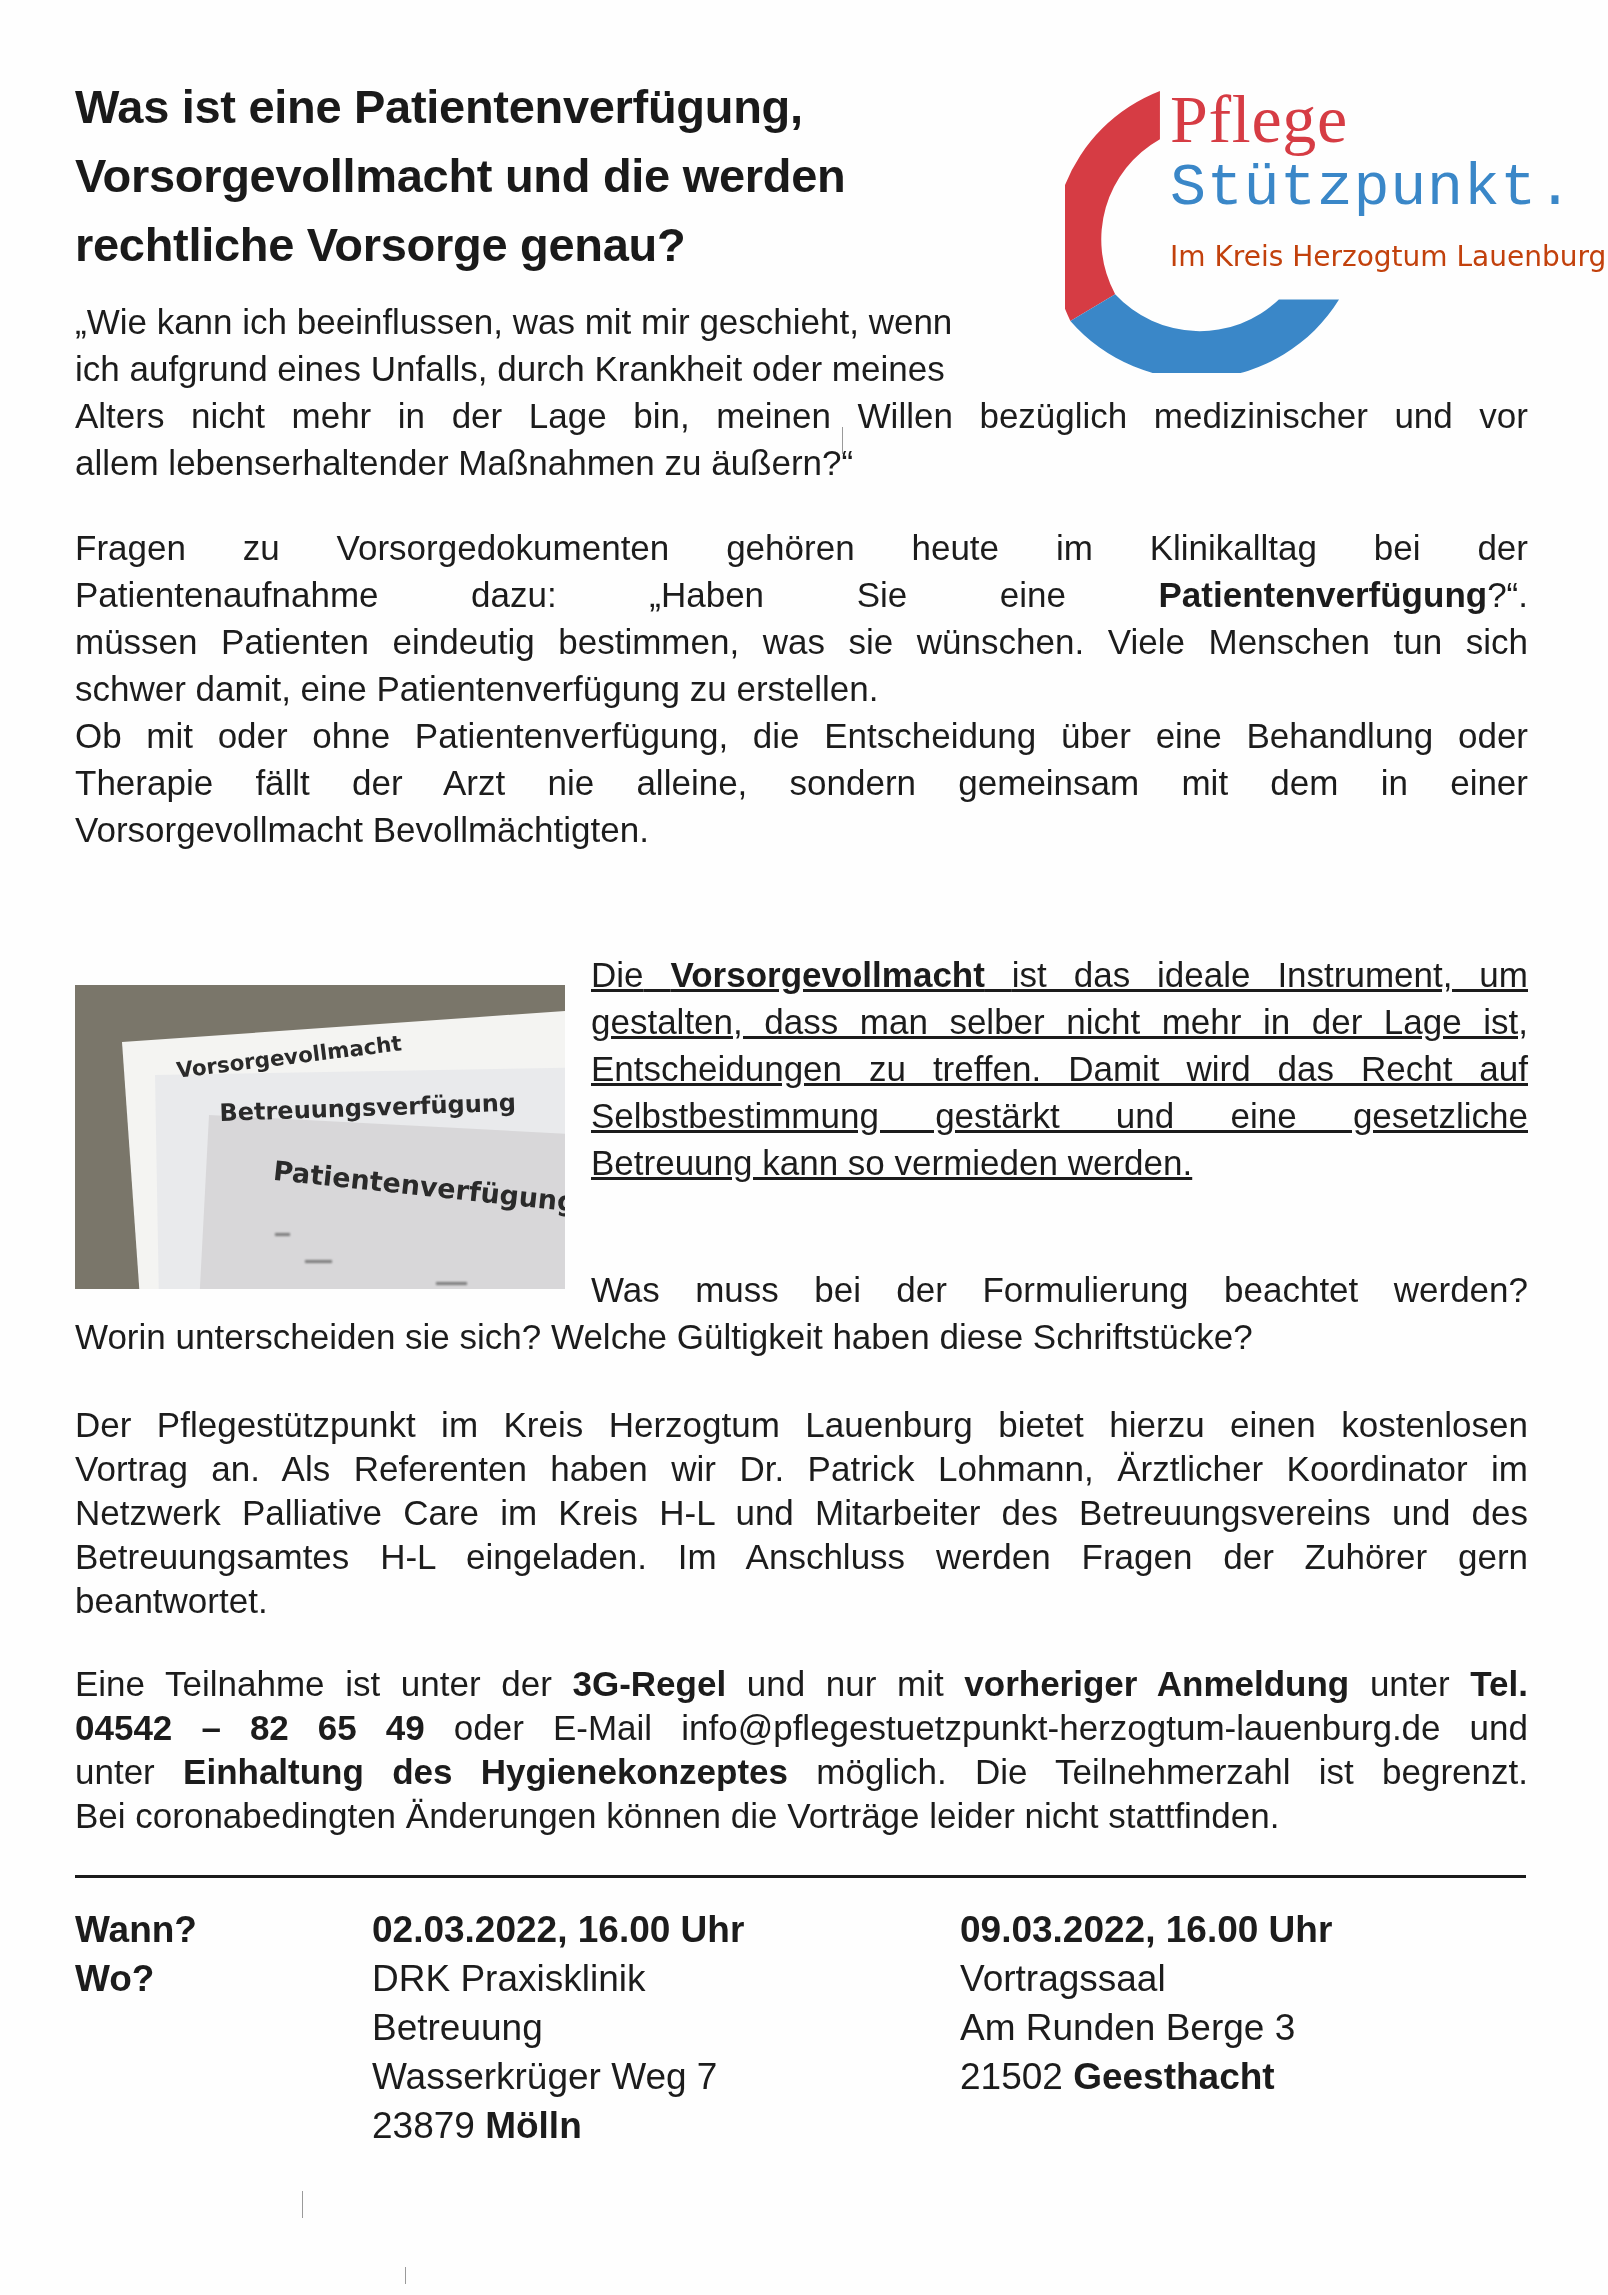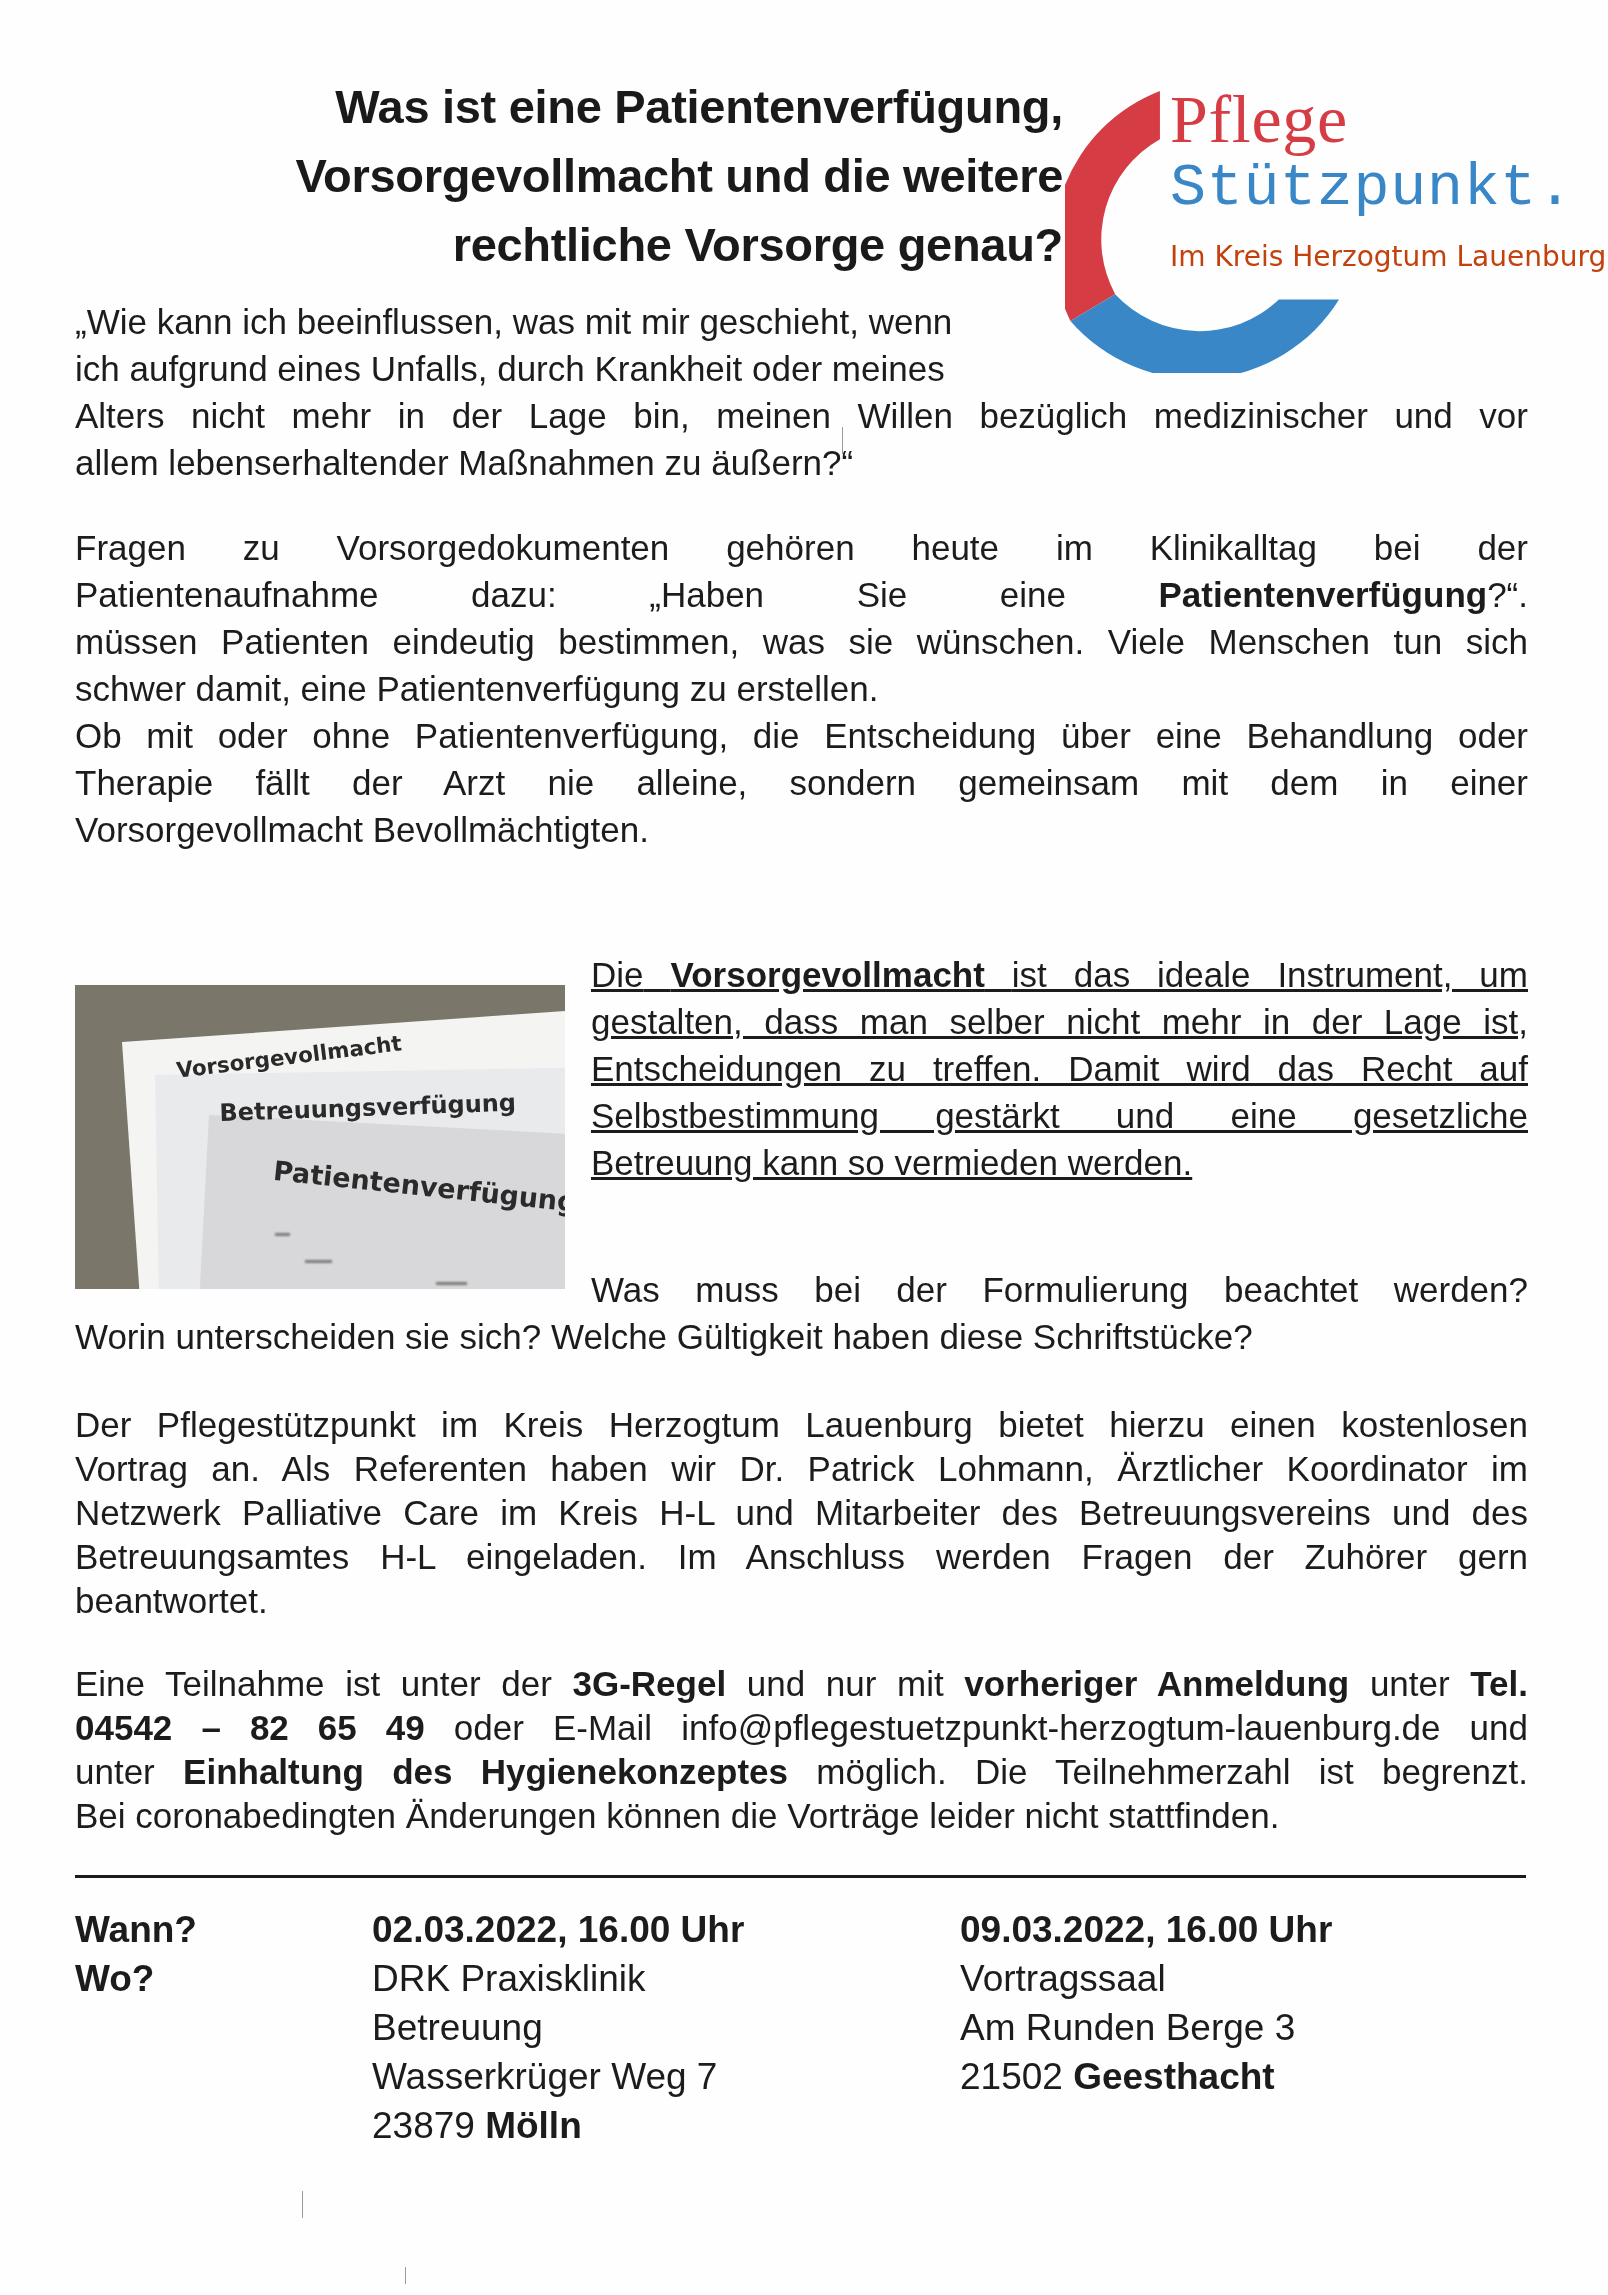--- a/index.html
+++ b/index.html
@@ -7,21 +7,21 @@
     width: 1609px; height: 2295px; background: #fefefe;
     position: relative; overflow: hidden;
     font-family: "Liberation Sans", sans-serif; color: #1c1c1c;
   }
   .abs { position: absolute; }
   .title {
     left: 75px; top: 72px; width: 988px;
     font-weight: bold; font-size: 47px; line-height: 69px;
     letter-spacing: -0.3px; color: #1a1a1a;
   }
-  .title div { white-space: nowrap; text-align: right; }
+  .title div { white-space: nowrap; }
   .line { white-space: nowrap; height: 47px; line-height: 47px; font-size: 35px; }
   .just { text-align: justify; text-align-last: justify; }
   .para { position: absolute; left: 75px; width: 1453px; }
   b { font-weight: bold; }
 
   
   .logo { left: 1065px; top: 79px; width: 544px; height: 294px; }
   .logo-text-1 { left: 1170px; top: 79px; font-size: 68px; line-height: 80px; color: #d63c44; font-family: Liberation Serif, serif; letter-spacing: 0.7px; }
   .logo-text-2 { left: 1170px; top: 148px; font-size: 60px; line-height: 80px; color: #3a87c8; font-family: Liberation Mono, monospace; letter-spacing: 0.7px; }
   .logo-text-3 { left: 1170px; top: 238px; font-size: 28px; line-height: 37px; color: #c2410c; font-family: "DejaVu Sans", sans-serif; white-space: nowrap; width: 439px; overflow: hidden; }
@@ -41,21 +41,21 @@
   .rule { left: 75px; top: 1875px; width: 1451px; height: 3.3px; background: #1c1c1c; }
   .ev { font-size: 37px; line-height: 49px; white-space: nowrap; }
   .ev-bold { font-weight: bold; }
   .scanmark { position: absolute; width: 0.7px; background: #9a9a9a; }
 </style>
 </head>
 <body>
 
 <div class="abs title">
   <div>Was ist eine Patientenverfügung,</div>
-  <div>Vorsorgevollmacht und die weitere</div>
+  <div>Vorsorgevollmacht und die werden</div>
   <div>rechtliche Vorsorge genau?</div>
 </div>
 
 <svg class="abs logo" viewBox="0 0 814 440" width="544" height="294">
 
   <path d="M 142 18 L 142 90 A 172 172 0 0 0 75 322 L 8 362 A 250 250 0 0 1 142 18 Z" fill="#d63c44"></path>
 
   <path d="M 8 362 L 75 322 A 172 172 0 0 0 320 330 L 410 330 A 250 250 0 0 1 8 362 Z" fill="#3a87c8"></path>
 </svg>
 <div class="abs logo-text-1">Pflege</div>

